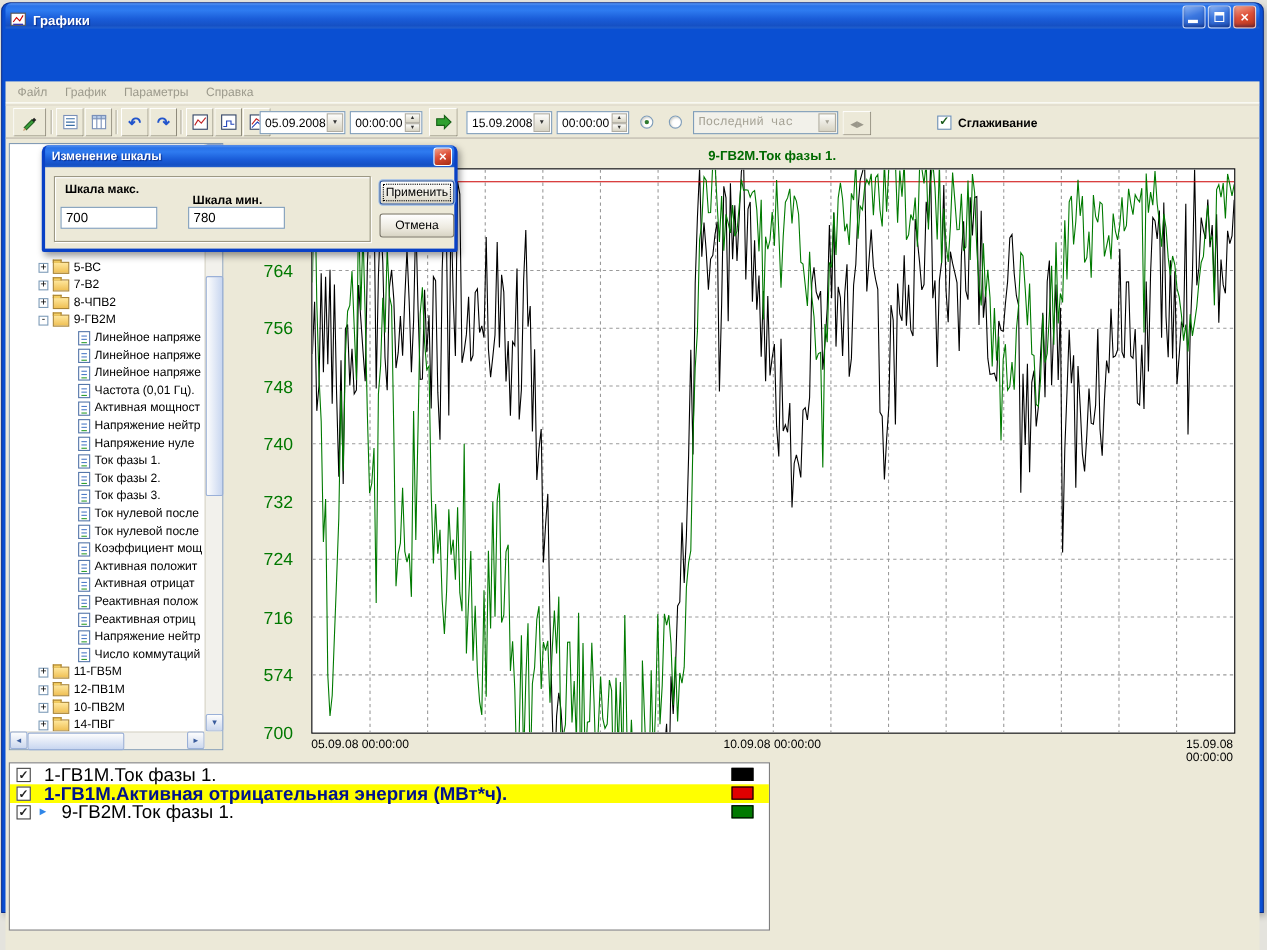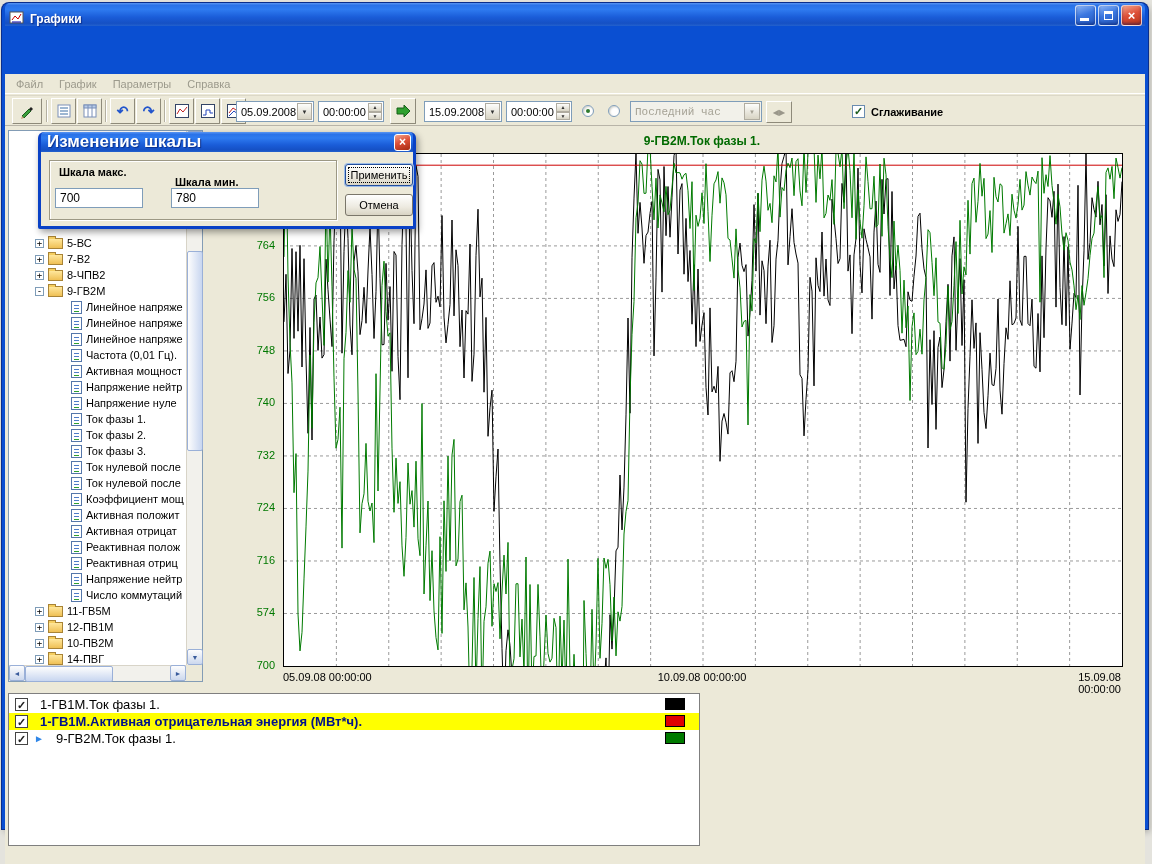--- a/index.html
+++ b/index.html
@@ -91,46 +91,46 @@
   .hthumb{position:absolute;left:16px;top:0;width:88px;height:16px;
     background:linear-gradient(#FDFDFD,#C8D6F0);border:1px solid #9AB0D8;border-radius:2px;}
   .sb-corner{position:absolute;right:0;bottom:0;width:16px;height:16px;background:#ECE9D8;}
 
   
   .chart-area{position:absolute;left:200px;top:54px;width:936px;height:566px;}
   .chart-title{position:absolute;left:78px;top:6px;width:838px;text-align:center;
     color:#006A00;font-weight:bold;font-size:12px;}
   .plot-wrap{position:absolute;left:78px;top:25px;width:840px;height:514px;background:#fff;
     border:1px solid #000;}
-  .ylab{position:absolute;left:26px;width:44px;text-align:right;color:#007800;font-size:11px;}
+  .ylab{position:absolute;left:26px;width:44px;text-align:center;color:#007800;font-size:16px;}
   .xlab{position:absolute;top:543px;font-size:11px;}
   .xlab.x0{left:78px;}
   .xlab.x1{left:497px;transform:translateX(-50%);}
   .xlab.x2{left:916px;transform:translateX(-100%);}
   .grid{stroke:#9A9A9A;stroke-dasharray:3 3;stroke-width:1;}
 
   
   .legend{position:absolute;left:3px;top:619px;width:692px;height:153px;background:#fff;
     border:1px solid #7F7F7F;padding-top:2px;}
   .legend-row{position:relative;height:17px;display:flex;align-items:center;}
   .legend-row.hl{background:#FFFF00;}
   .lcheck{width:13px;height:13px;flex:none;margin-left:6px;background:#fff;border:1px solid #444;
     font-size:11px;line-height:12px;text-align:center;color:#222;font-weight:bold;}
   .larrow{flex:none;margin-left:6px;color:#2F86E8;font-size:10px;}
-  .llabel{margin-left:12px;font-size:13px;white-space:nowrap;}
+  .llabel{margin-left:12px;font-size:17px;white-space:nowrap;}
   .legend-row.hl .llabel{font-weight:bold;color:#00128C;}
   .lswatch{position:absolute;left:656px;top:2px;width:20px;height:12px;border:1px solid #000;}
 
   
   .dialog{position:absolute;left:33px;top:58px;width:378px;height:97px;z-index:60;
     background:#0941C6;border-radius:6px 6px 2px 2px;padding:0 3px 3px;
     box-shadow:2px 3px 7px rgba(0,0,0,.4);}
   .dlg-title{height:20px;display:flex;align-items:center;border-radius:4px 4px 0 0;padding:0 2px 0 6px;
     background:linear-gradient(180deg,#5A96F2 0%,#2A72E8 12%,#2E7BF0 30%,#1A5CD8 65%,#1550C4 90%,#2361CE 100%);}
-  .dlg-title-text{flex:1;color:#fff;font-weight:bold;font-size:17px;text-shadow:1px 1px 1px #0A2E8C;}
+  .dlg-title-text{flex:1;color:#fff;font-weight:bold;font-size:11px;text-shadow:1px 1px 1px #0A2E8C;}
   .dlg-close{width:17px;height:17px;border-radius:3px;border:1px solid #fff;color:#fff;
     font-size:12px;font-weight:bold;display:flex;align-items:center;justify-content:center;
     background:linear-gradient(160deg,#F2A48C 0%,#DE5038 45%,#A62B12 100%);}
   .dlg-body{position:relative;width:100%;height:74px;background:#ECE9D8;}
   .groupbox{position:absolute;left:8px;top:8px;width:288px;height:60px;
     border:1px solid #9C9884;box-shadow:1px 1px 0 #fff,inset 1px 1px 0 #fff;}
   .dlg-label{position:absolute;font-weight:bold;font-size:11px;}
   .dlg-input{position:absolute;width:88px;height:20px;border:1px solid #7F9DB9;background:#fff;
     font-family:"Liberation Sans",sans-serif;font-size:12px;padding:1px 4px;}
   .dlg-btn{position:absolute;left:304px;width:68px;height:22px;font-size:11px;

